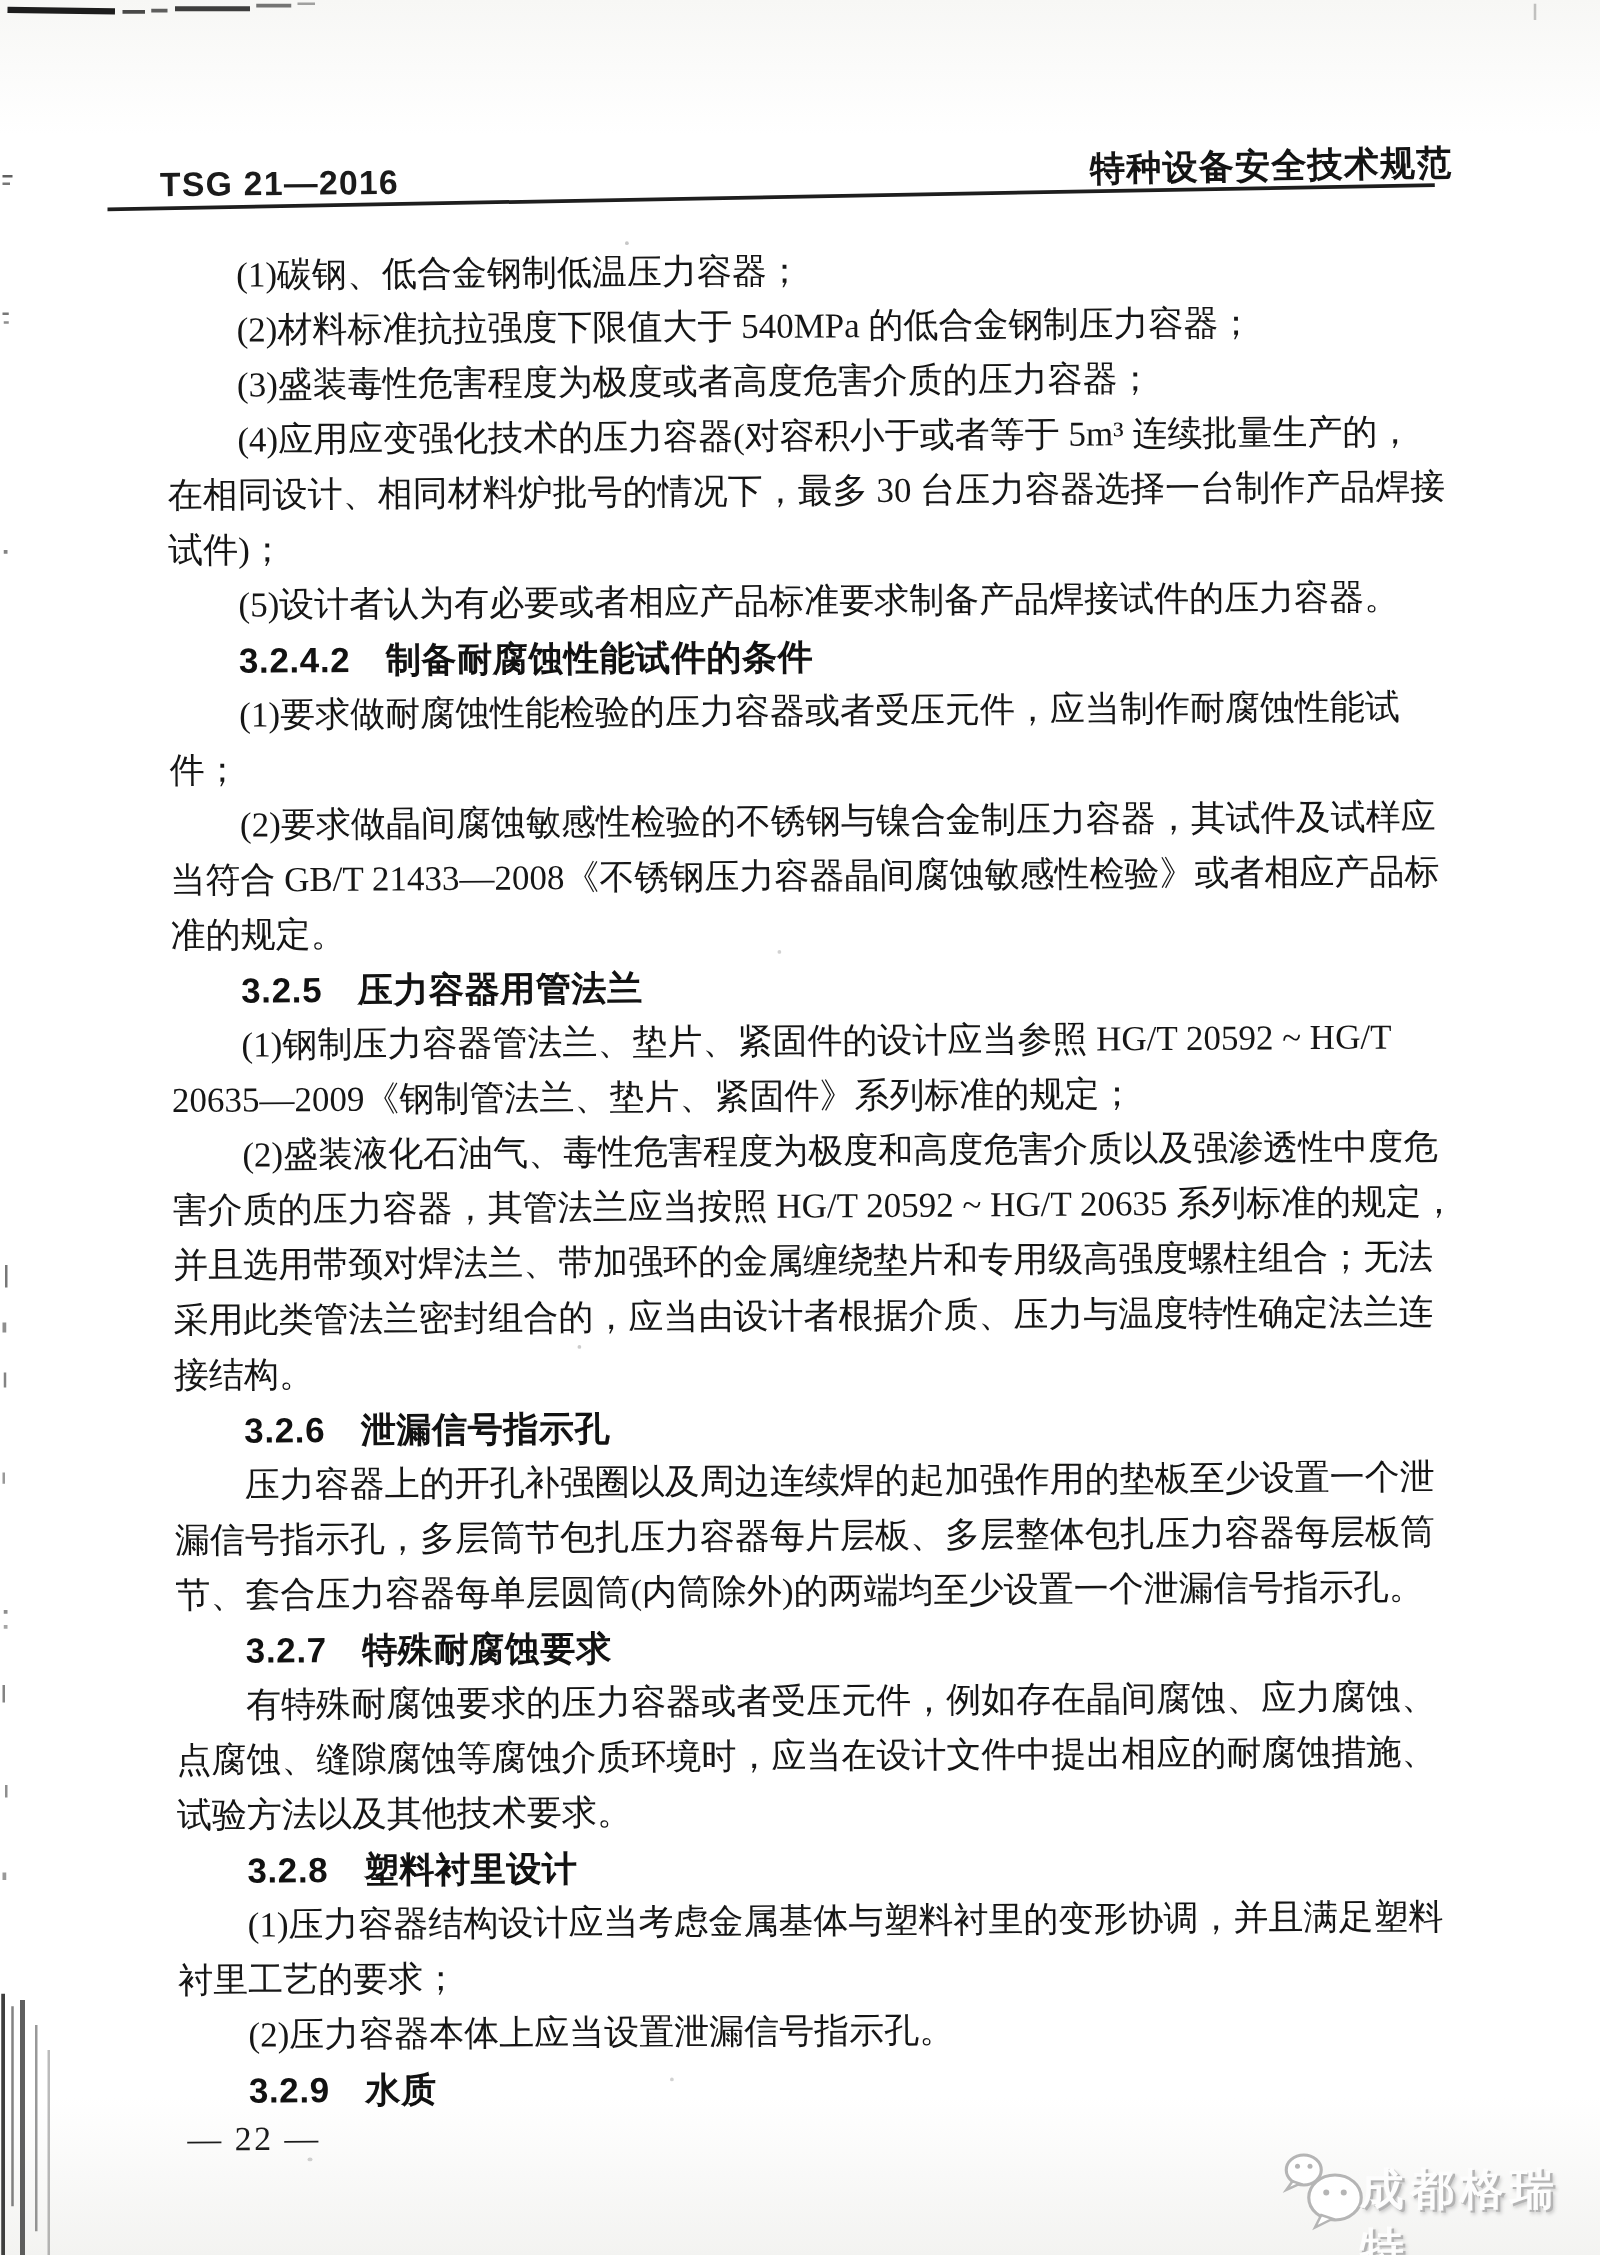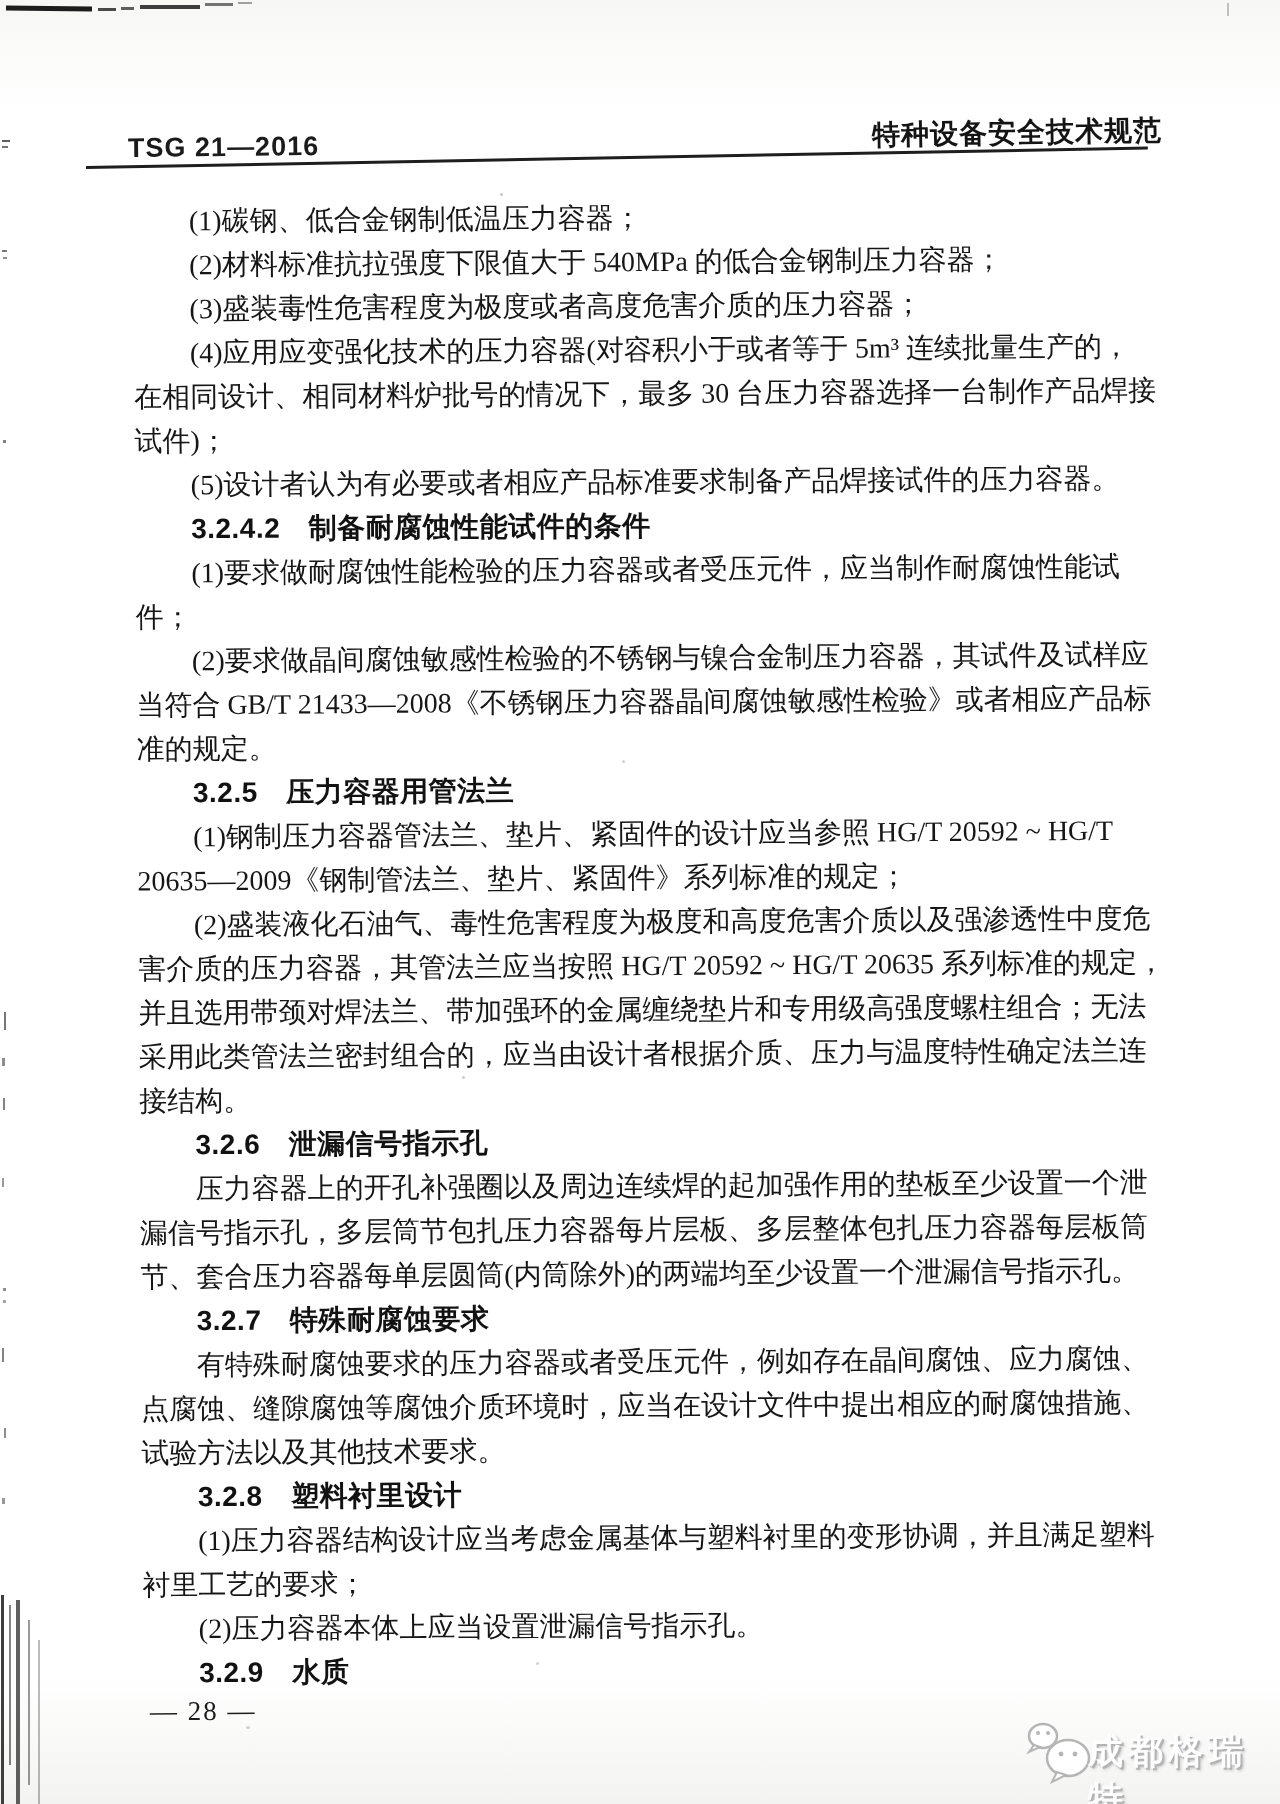--- a/index.html
+++ b/index.html
@@ -171,21 +171,21 @@
       <div class="line indent">有特殊耐腐蚀要求的压力容器或者受压元件，例如存在晶间腐蚀、应力腐蚀、</div>
       <div class="line flush">点腐蚀、缝隙腐蚀等腐蚀介质环境时，应当在设计文件中提出相应的耐腐蚀措施、</div>
       <div class="line flush">试验方法以及其他技术要求。</div>
       <div class="line heading">3.2.8　塑料衬里设计</div>
       <div class="line indent">(1)压力容器结构设计应当考虑金属基体与塑料衬里的变形协调，并且满足塑料</div>
       <div class="line flush">衬里工艺的要求；</div>
       <div class="line indent">(2)压力容器本体上应当设置泄漏信号指示孔。</div>
       <div class="line heading">3.2.9　水质</div>
     </div>
 
-  <div class="page-number">— 28 —</div>
+  <div class="page-number">— 22 —</div>
 
   <div class="watermark">
     <svg class="watermark-icon" width="66" height="68" viewBox="0 0 66 68">
 
       <ellipse cx="17" cy="18" rx="14" ry="12" fill="#ffffff" stroke="#b5b5b5" stroke-width="2.5"></ellipse>
       <path d="M8 27 L3 34 L14 29 Z" fill="#ffffff" stroke="#b5b5b5" stroke-width="2"></path>
       <circle cx="12" cy="15" r="2" fill="#b5b5b5"></circle>
       <circle cx="22" cy="15" r="2" fill="#b5b5b5"></circle>
 
       <ellipse cx="42" cy="40" rx="21" ry="18" fill="#ffffff" stroke="#b5b5b5" stroke-width="2.5"></ellipse>

